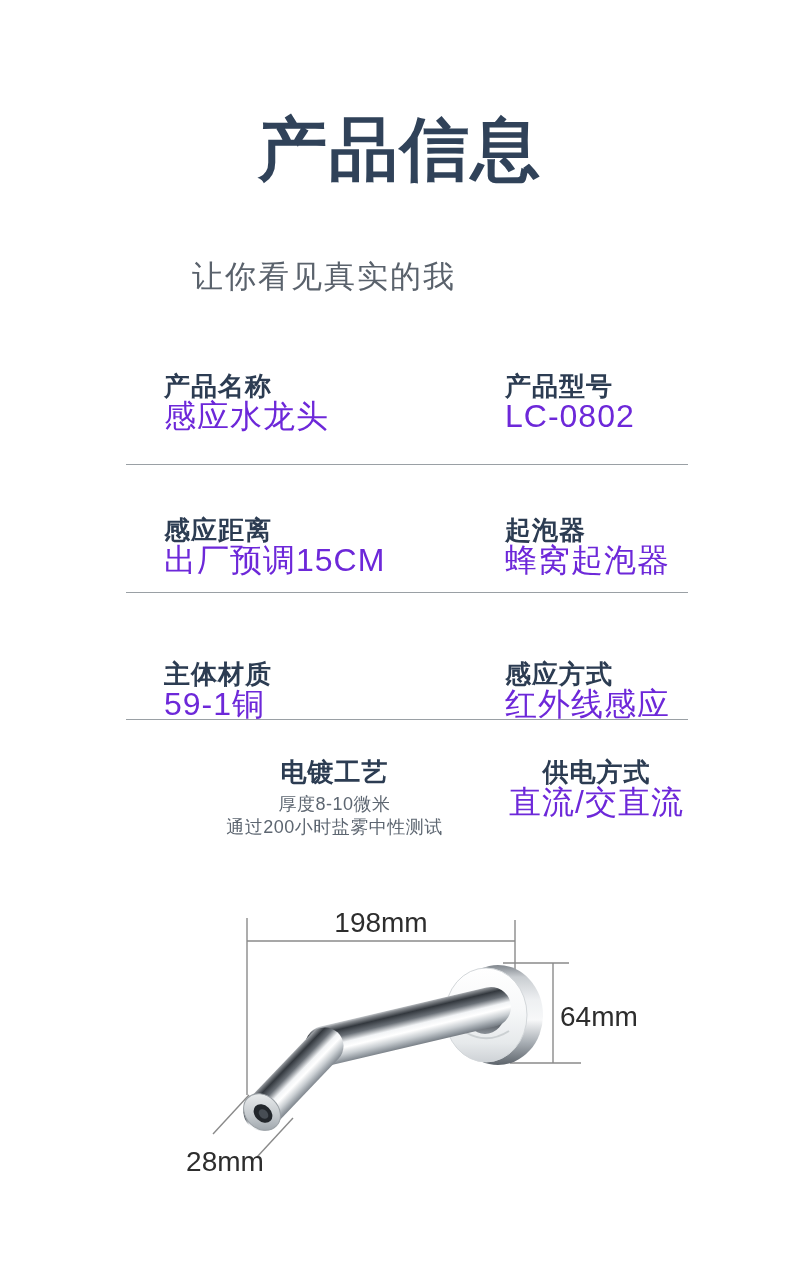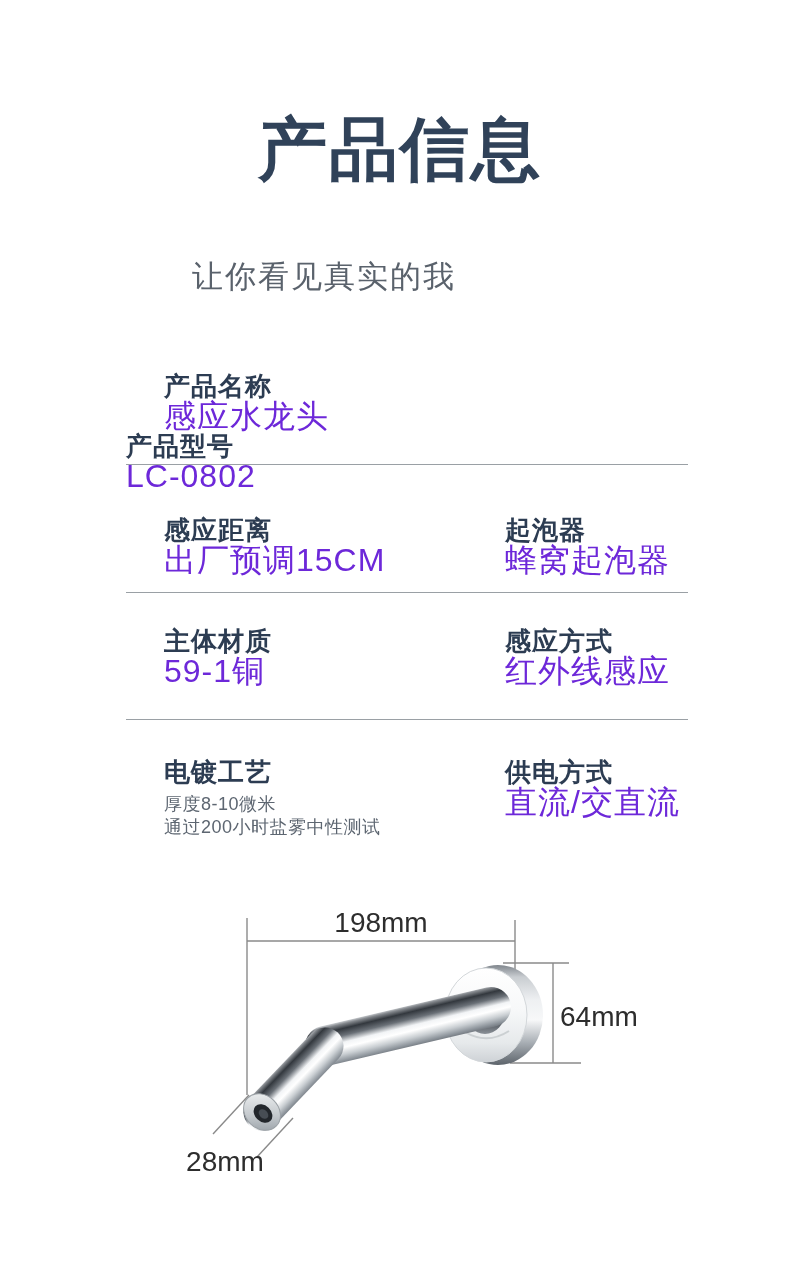--- a/index.html
+++ b/index.html
@@ -10,24 +10,24 @@
   .title{
     position:absolute;top:112px;left:0;width:800px;text-align:center;
     font-size:69px;font-weight:700;letter-spacing:2px;color:#304259;line-height:1.1;
   }
   .subtitle{
     position:absolute;top:256px;left:0;width:648px;text-align:center;
     font-size:31px;font-weight:400;letter-spacing:2px;color:#5a626c;
   }
   .spec-table{position:absolute;left:126px;top:355px;width:562px;}
   .spec-row{display:flex;box-sizing:border-box;border-bottom:1px solid #9aa0a5;}
-  .spec-row.last{border-bottom:none;}
-  .row-1{height:110px;padding-top:16px;flex-direction:column;}
+  .spec-row.last{border-bottom:none;text-align:center;}
+  .row-1{height:110px;padding-top:16px;}
   .row-2{height:128px;padding-top:32px;align-items:center;}
-  .row-3{height:127px;padding-top:33px;}
+  .row-3{height:127px;padding-top:33px;align-items:flex-end;}
   .row-4{height:140px;padding-top:37px;}
   .cell-left{box-sizing:border-box;width:379px;padding-left:38px;}
   .cell-right{flex:1;}
   .spec-label{font-size:26px;font-weight:700;color:#2c3c52;line-height:30px;letter-spacing:1px;}
   .spec-value{font-size:32px;font-weight:400;color:#6d28d9;line-height:30px;letter-spacing:1px;}
   .spec-sub{font-size:18px;font-weight:400;color:#5d6671;line-height:23px;letter-spacing:0.5px;}
   .spec-sub.first{margin-top:6px;}
   .diagram{position:absolute;left:120px;top:880px;width:560px;height:340px;}
   .dim-text{font-size:28px;fill:#2d2d2d;font-family:"Liberation Sans","DejaVu Sans",sans-serif;}
 </style>

